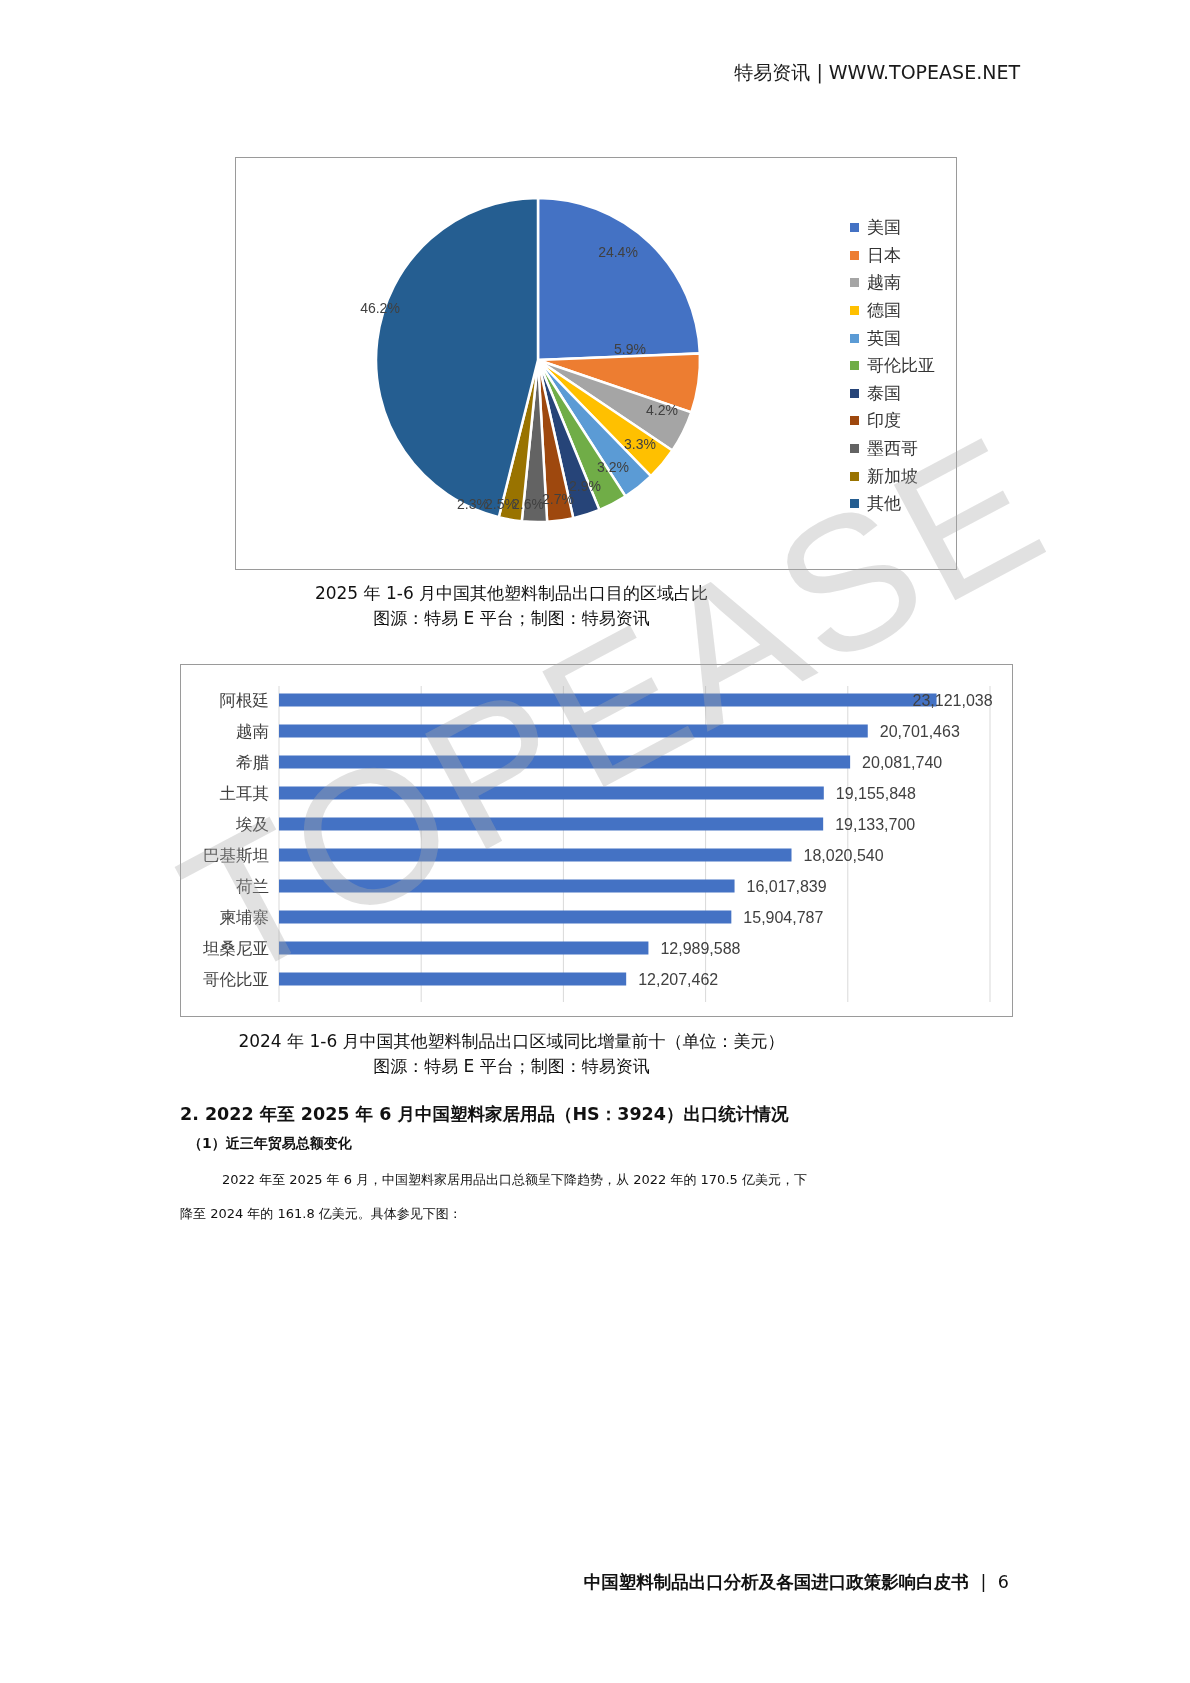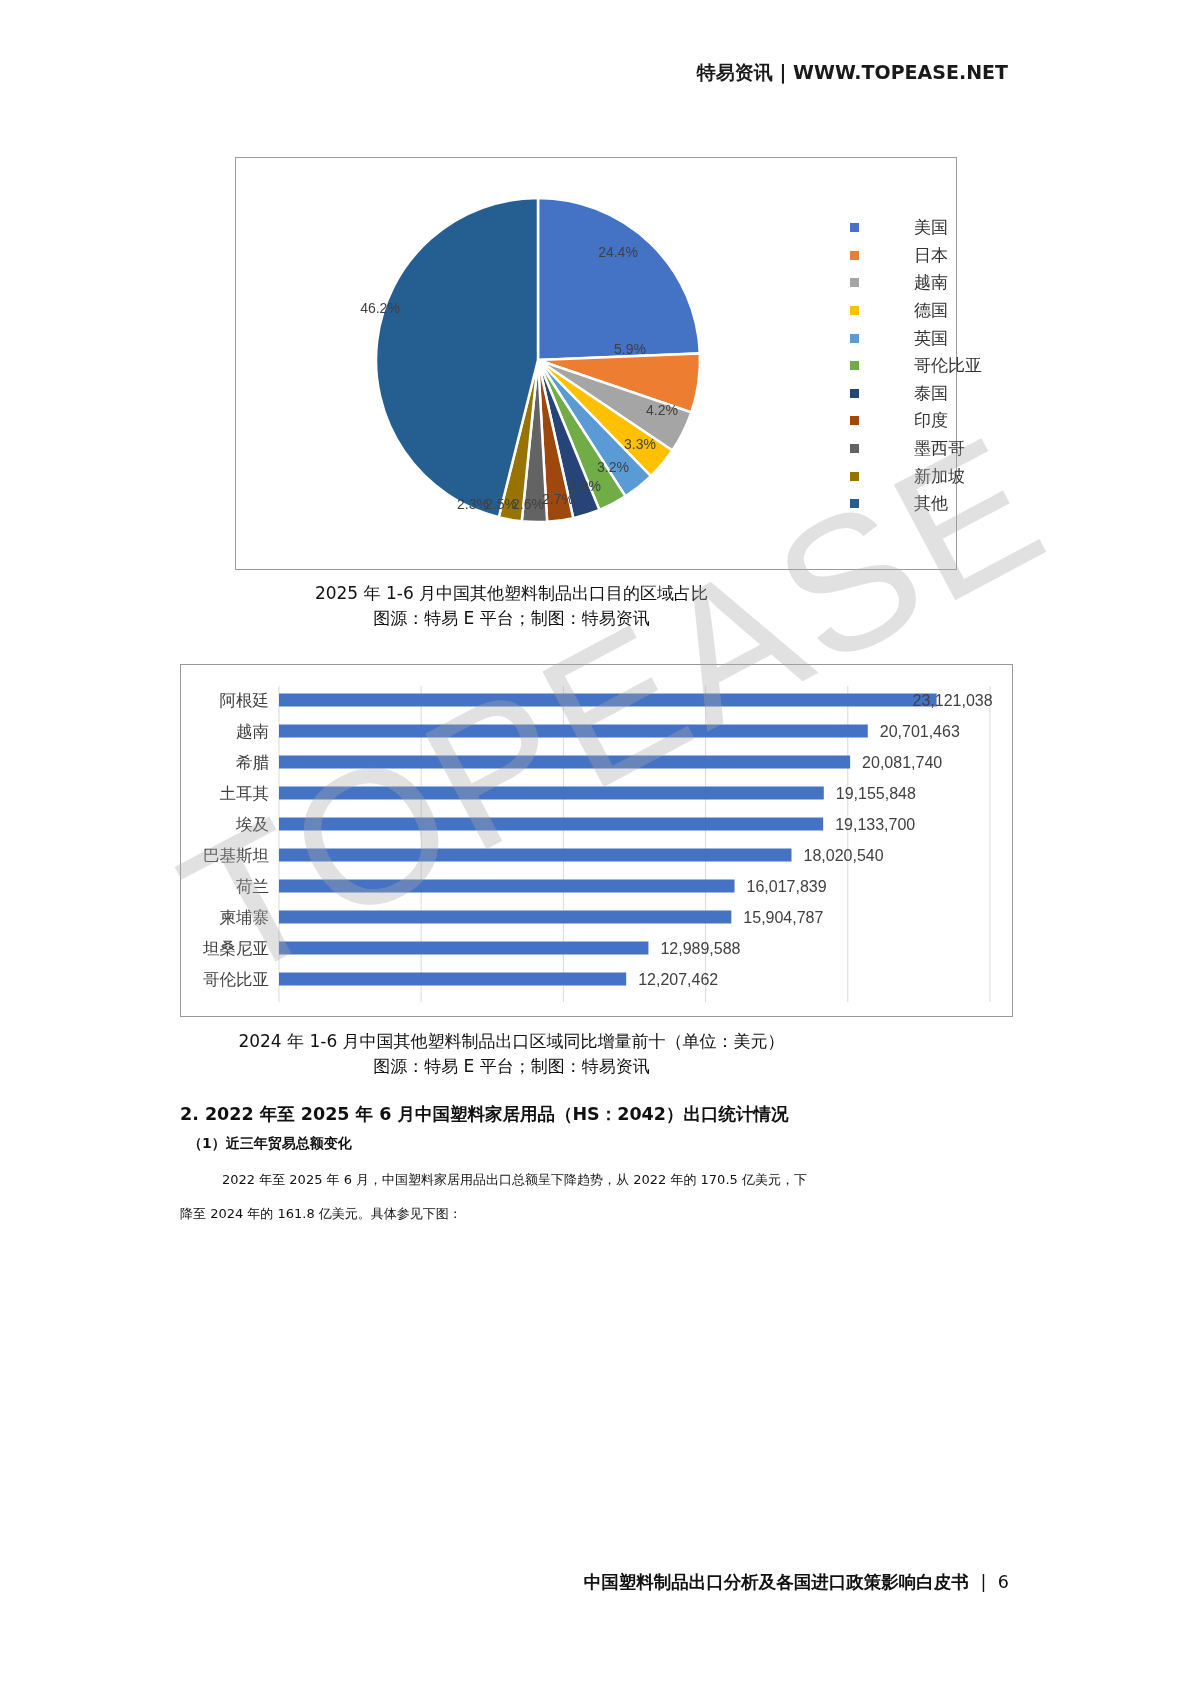--- a/index.html
+++ b/index.html
@@ -1,23 +1,23 @@
 <!DOCTYPE html>
 <html><head>
 <meta charset="utf-8">
 <style>
   html, body { margin:0; padding:0; }
   body { width:1190px; height:1683px; background:#ffffff; position:relative; overflow:hidden;
          font-family:"DejaVu Sans","Liberation Sans",sans-serif; color:#111; }
   .abs { position:absolute; }
-  .header-text { right:182px; top:60px; font-size:19px; color:#1a1a1a; letter-spacing:0;font-weight:bold; }
+  .header-text { right:170px; top:60px; font-size:19px; color:#1a1a1a; letter-spacing:0; }
   .chart-box { border:1.5px solid #9a9a9a; background:#fff; box-sizing:border-box; }
   .caption { left:0; width:1023px; text-align:center; font-size:17px; color:#111; }
   .legend { left:850px; top:214px; }
-  .legend-item { display:flex; align-items:center; height:27.6px; font-size:17px; color:#333;gap:47px; }
+  .legend-item { display:flex; align-items:center; height:27.6px; font-size:17px; color:#333; }
   .legend-swatch { width:9px; height:9px; margin-right:8px; display:inline-block; }
   .wm { left:150px; top:830px; font-size:190px; color:rgba(170,170,170,0.35);
         font-family:"Liberation Sans",sans-serif; font-weight:normal; letter-spacing:6px;
         transform:rotate(-28deg); transform-origin:left top; white-space:nowrap; pointer-events:none; }
   .h2 { left:180px; top:1102px; font-size:17.5px; font-weight:bold; color:#111; }
   .h3 { left:188px; top:1135px; font-size:14px; font-weight:bold; color:#111; }
   .para { left:180px; width:835px; font-size:13px; color:#111; line-height:34px; }
   .footer { right:181px; top:1570px; font-size:17.5px; color:#111; }
   .footer b { font-weight:bold; }
 </style>
@@ -139,21 +139,21 @@
     <rect x="99" y="308.5" width="347.18021927999996" height="13" fill="#4472C4"></rect>
     <text x="89" y="321" text-anchor="end" font-size="16.5" fill="#404040" font-family="&quot;DejaVu Sans&quot;, sans-serif">哥伦比亚</text>
     <text x="458.18021927999996" y="321" font-size="16" fill="#404040" font-family="&quot;Liberation Sans&quot;, sans-serif">12,207,462</text>
   </svg>
 
 <div class="abs caption" style="top:1030px;">2024 年 1-6 月中国其他塑料制品出口区域同比增量前十（单位：美元）</div>
 <div class="abs caption" style="top:1055px;">图源：特易 E 平台；制图：特易资讯</div>
 
 <div class="abs wm">TOPEASE</div>
 
-<div class="abs h2">2. 2022 年至 2025 年 6 月中国塑料家居用品（HS：2042）出口统计情况</div>
+<div class="abs h2">2. 2022 年至 2025 年 6 月中国塑料家居用品（HS：3924）出口统计情况</div>
 <div class="abs h3">（1）近三年贸易总额变化</div>
 <div class="abs para" style="top:1163px; text-indent:42px;">2022 年至 2025 年 6 月，中国塑料家居用品出口总额呈下降趋势，从 2022 年的 170.5 亿美元，下</div>
 <div class="abs para" style="top:1197px;">降至 2024 年的 161.8 亿美元。具体参见下图：</div>
 
 <div class="abs footer">
   <b>中国塑料制品出口分析及各国进口政策影响白皮书</b>
   <span style="margin:0 6px;">|</span>
   <span>6</span>
 </div>
 

